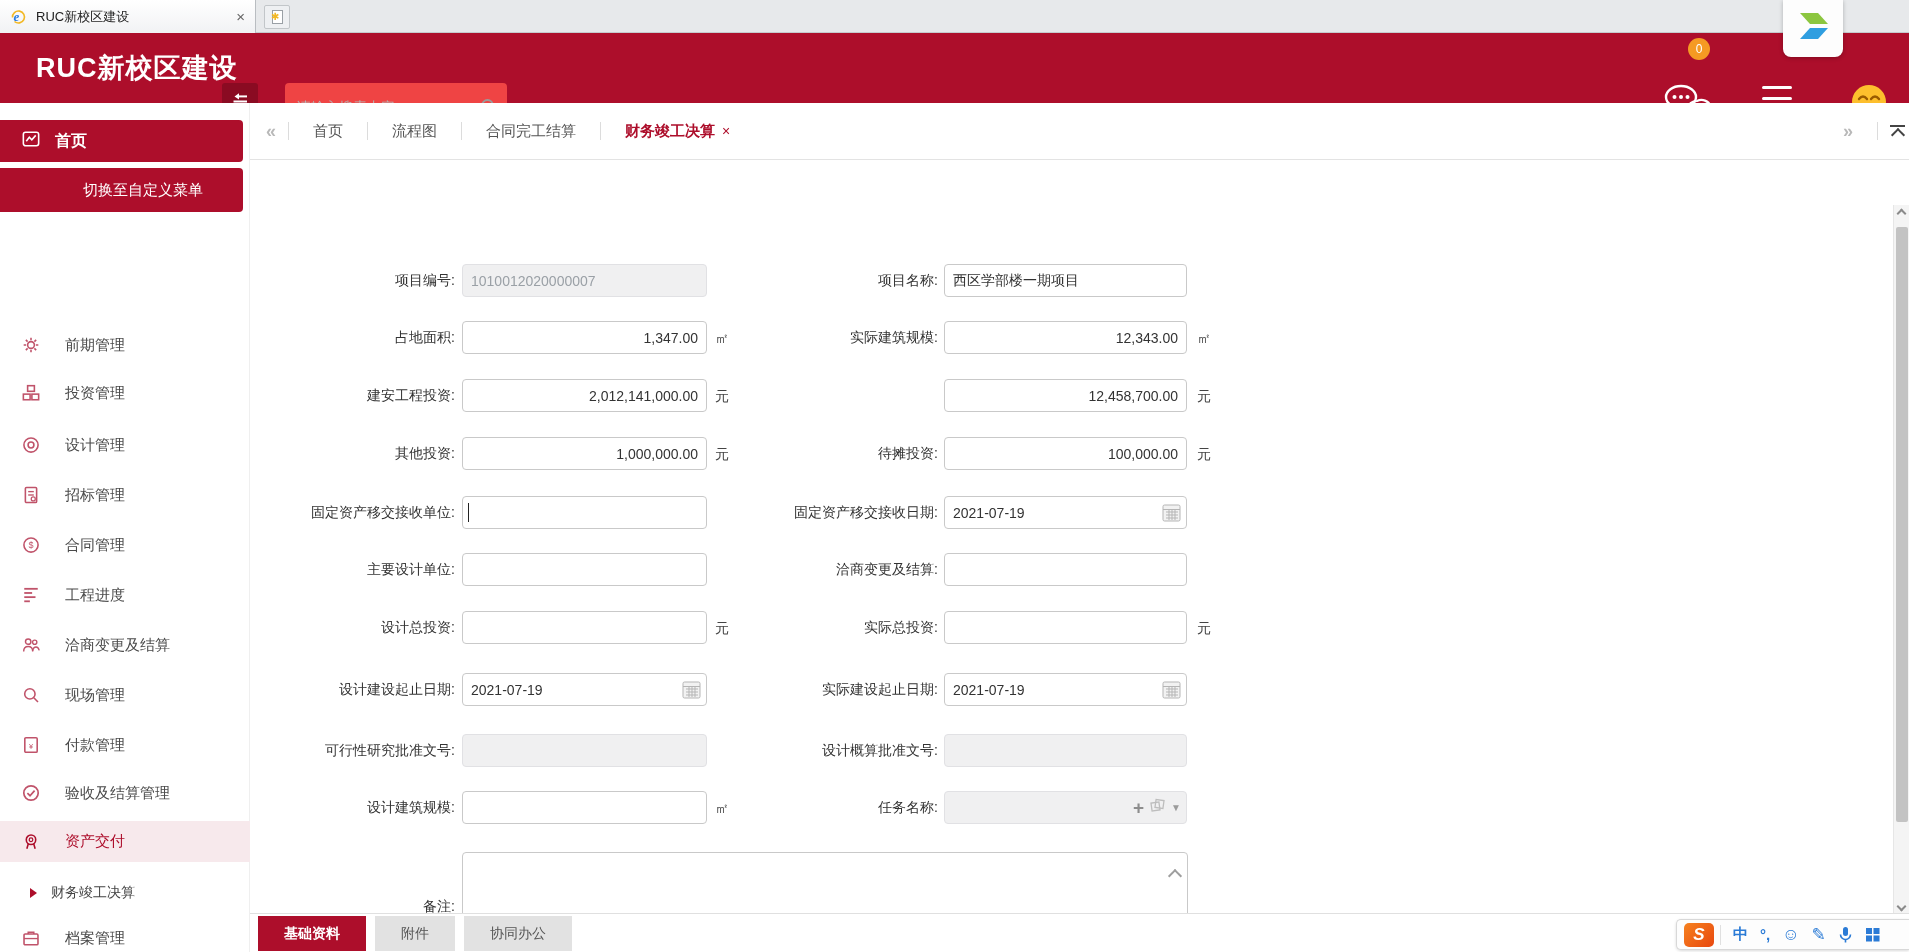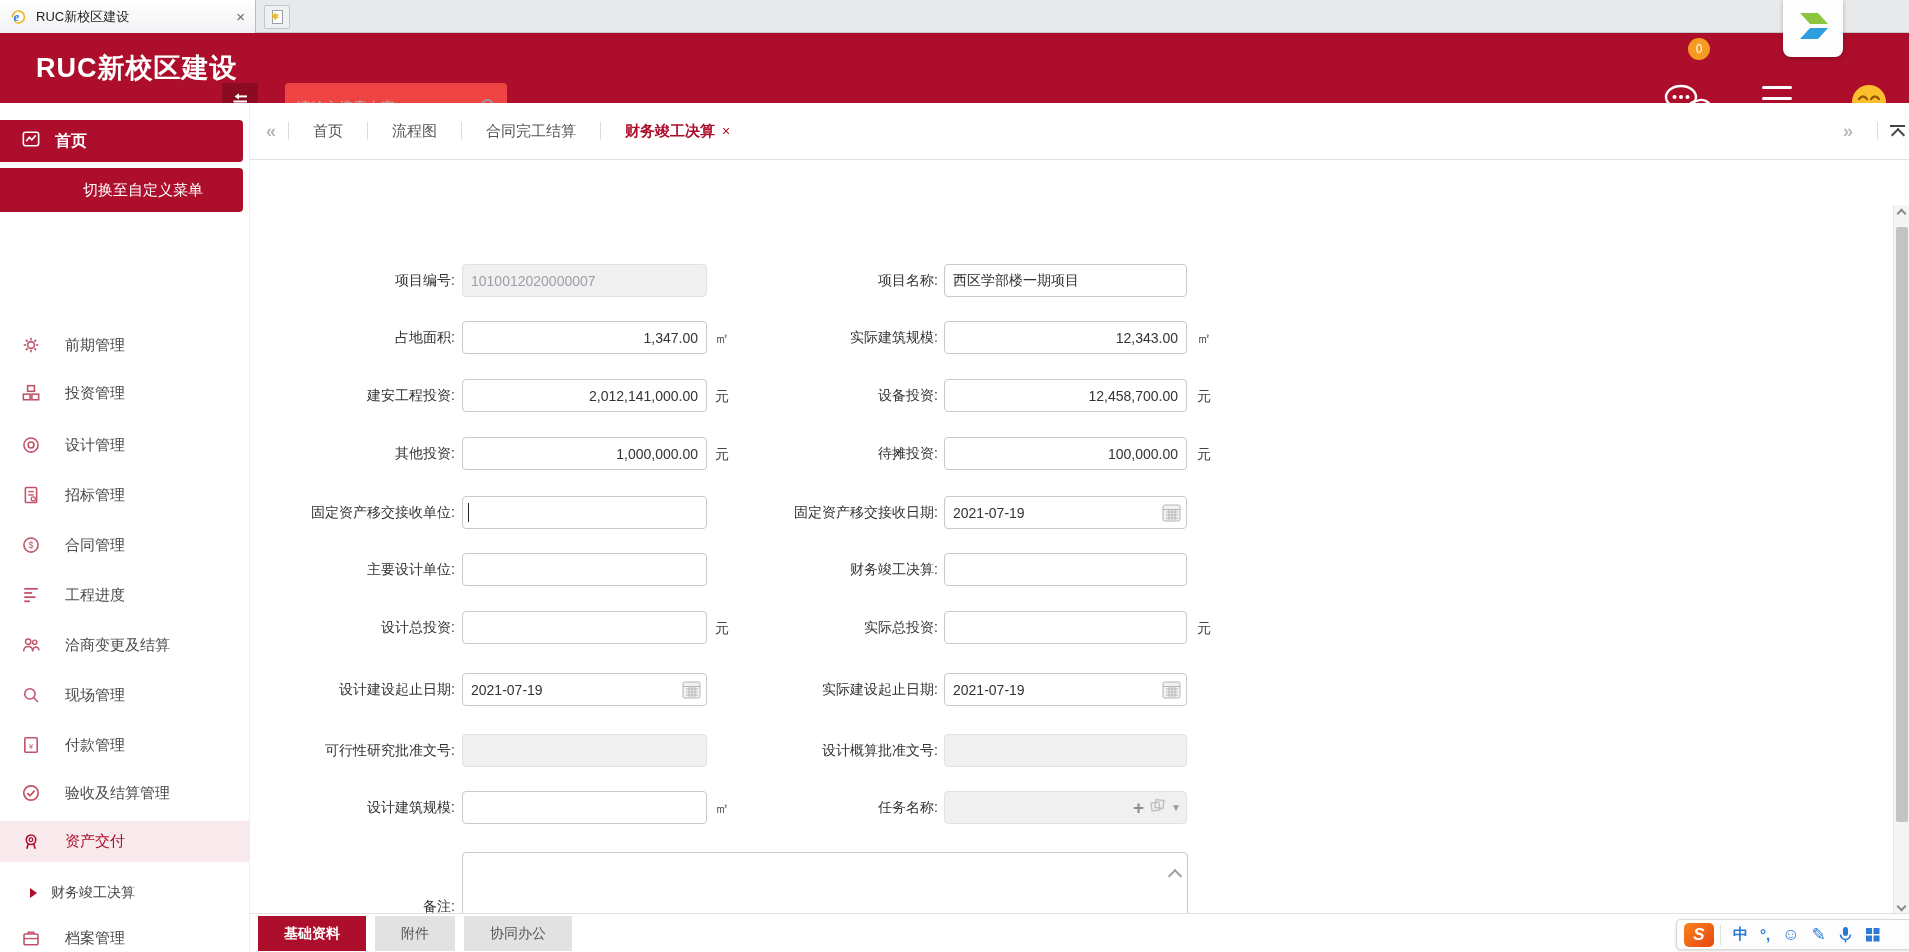--- a/index.html
+++ b/index.html
@@ -391,21 +391,20 @@
       <span class="funit ul">㎡</span>
       <span class="flabel r">实际建筑规模:</span>
       <span class="fwrap r"><input class="finput num" value="12,343.00" style=""></span>
       <span class="funit ur">㎡</span>
     </div>
 
     <div class="frow" style="top:219px">
       <span class="flabel l">建安工程投资:</span>
       <span class="fwrap l"><input class="finput num" value="2,012,141,000.00" style=""></span>
       <span class="funit ul">元</span>
-      <span class="flabel r">设备投资:</span>
       <span class="fwrap r"><input class="finput num" value="12,458,700.00" style=""></span>
       <span class="funit ur">元</span>
     </div>
 
     <div class="frow" style="top:277px">
       <span class="flabel l">其他投资:</span>
       <span class="fwrap l"><input class="finput num" value="1,000,000.00" style=""></span>
       <span class="funit ul">元</span>
       <span class="flabel r">待摊投资:</span>
       <span class="fwrap r"><input class="finput num" value="100,000.00" style=""></span>
@@ -434,21 +433,21 @@
                 <line x1="14" y1="8" x2="14" y2="18"></line>
               </g>
             </svg>
         </span>
       </span>
     </div>
 
     <div class="frow" style="top:393px">
       <span class="flabel l">主要设计单位:</span>
       <span class="fwrap l"><input class="finput" value="" style=""></span>
-      <span class="flabel r">财务竣工决算:</span>
+      <span class="flabel r">洽商变更及结算:</span>
       <span class="fwrap r"><input class="finput" value="" style=""></span>
     </div>
 
     <div class="frow" style="top:451px">
       <span class="flabel l">设计总投资:</span>
       <span class="fwrap l"><input class="finput num" value="" style=""></span>
       <span class="funit ul">元</span>
       <span class="flabel r">实际总投资:</span>
       <span class="fwrap r"><input class="finput num" value="" style=""></span>
       <span class="funit ur">元</span>

